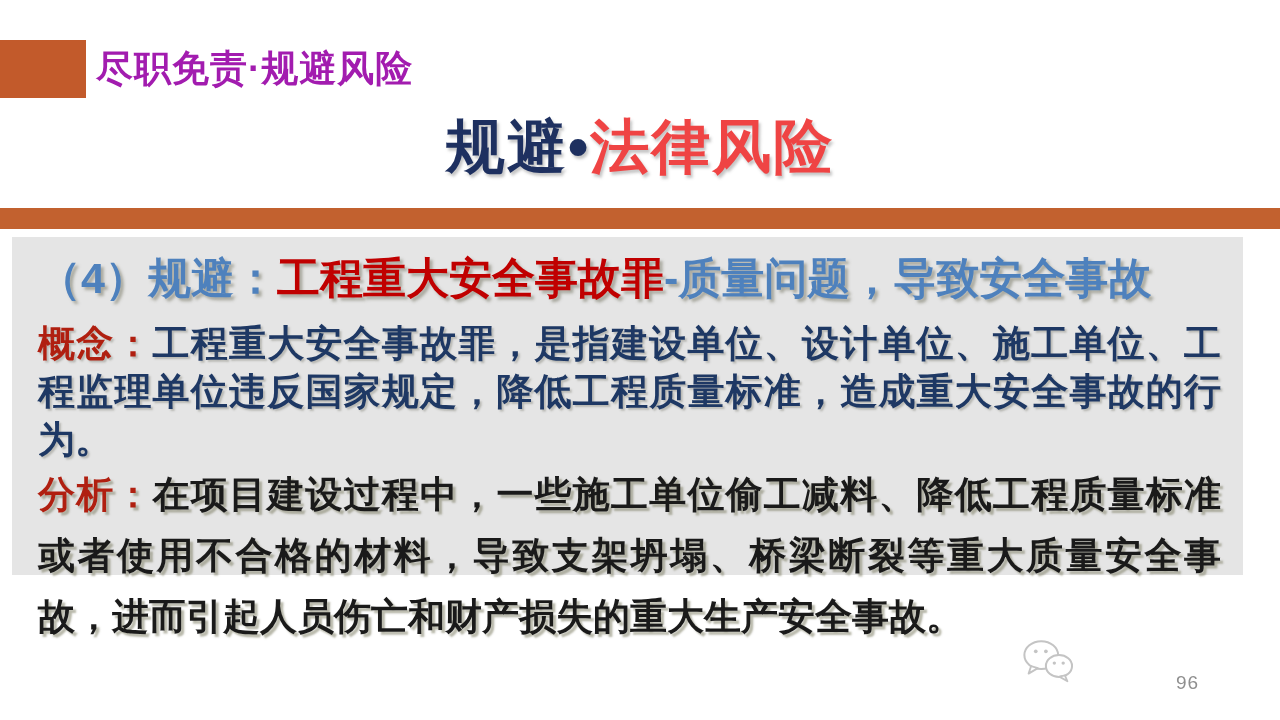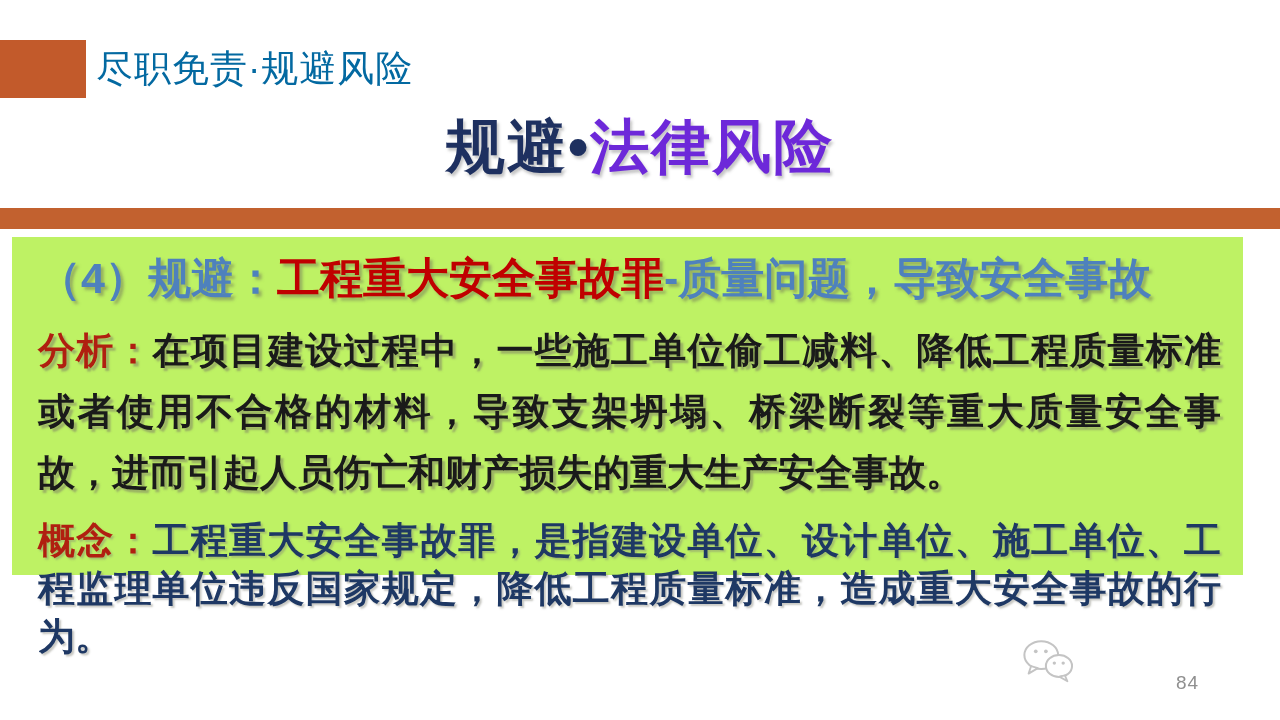--- a/index.html
+++ b/index.html
@@ -10,39 +10,39 @@
     overflow:hidden;
     font-family:"Liberation Sans","DejaVu Sans",sans-serif;
   }
   
   .eyebrow-square{
     position:absolute;left:0;top:40px;width:86px;height:58px;
     background:#C25A2B;
   }
   .eyebrow-text{
     position:absolute;left:96px;top:44px;
-    font-size:37px;line-height:50px;color:#0369a1;
-    letter-spacing:1px;white-space:nowrap;
+    font-size:37px;line-height:50px;color:#a21caf;
+    letter-spacing:1px;white-space:nowrap;font-weight:bold;
   }
   .main-title{
     position:absolute;left:0;top:108px;width:100%;
     text-align:center;font-size:59px;font-weight:800;
     letter-spacing:2px;white-space:nowrap;
     text-shadow:2px 3px 3px rgba(90,90,90,.35);
   }
   .main-title .t-blue{color:#1E3060;margin-top:19px;}
-  .main-title .t-red{color:#6d28d9;}
+  .main-title .t-red{color:#ef4444;}
   .divider-bar{
     position:absolute;left:0;top:208px;width:1280px;height:21px;
     background:#C2612F;
   }
   
   .content-box{
     position:absolute;left:12px;top:237px;width:1231px;height:338px;
-    background:#bef264;
+    background:#e5e5e5;
     box-sizing:border-box;
     padding:16px 22px 0 26px;
     overflow:visible;
   }
   .content-heading{
     font-size:43px;font-weight:800;line-height:1.18;
     margin:0 0 16px 0;white-space:nowrap;
     text-shadow:3px 3px 3px rgba(110,110,90,.5);
   }
   .content-heading .h-blue{color:#4E81BD;}
@@ -91,35 +91,35 @@
   </div>
 
   <div class="divider-bar"></div>
 
   <div class="content-box">
 
     <div class="content-heading">
       <span class="h-blue">（4）规避：</span><span class="h-red">工程重大安全事故罪</span><span class="h-blue">-质量问题，导致安全事故</span>
     </div>
 
+    <p class="para para-concept">
+      <span class="label-red">概念：</span><span>工程重大安全事故罪，是指建设单位、设计单位、施工单位、工程监理单位违反国家规定，降低工程质量标准，造成重大安全事故的行为。</span>
+    </p>
+
     <p class="para para-analysis">
       <span class="label-red">分析：</span><span>在项目建设过程中，一些施工单位偷工减料、降低工程质量标准或者使用不合格的材料，导致支架坍塌、桥梁断裂等重大质量安全事故，进而引起人员伤亡和财产损失的重大生产安全事故。</span>
-    </p>
-
-    <p class="para para-concept">
-      <span class="label-red">概念：</span><span>工程重大安全事故罪，是指建设单位、设计单位、施工单位、工程监理单位违反国家规定，降低工程质量标准，造成重大安全事故的行为。</span>
     </p>
 
   </div>
 
   <svg class="logo-icon" viewBox="0 0 64 54" fill="none">
     <ellipse cx="24" cy="20" rx="20" ry="16.5" fill="#ffffff" stroke="#c4c4c4" stroke-width="2.4"></ellipse>
     <path d="M12 33 L9 42 L20 35.5 Z" fill="#ffffff" stroke="#c4c4c4" stroke-width="2.2" stroke-linejoin="round"></path>
     <circle cx="17.5" cy="15.5" r="2.2" fill="#c4c4c4"></circle>
     <circle cx="29.5" cy="15.5" r="2.2" fill="#c4c4c4"></circle>
     <ellipse cx="45" cy="33" rx="15.5" ry="13" fill="#ffffff" stroke="#c4c4c4" stroke-width="2.4"></ellipse>
     <path d="M52 44 L55 51 L45.5 45.5 Z" fill="#ffffff" stroke="#c4c4c4" stroke-width="2.2" stroke-linejoin="round"></path>
     <circle cx="39.5" cy="29.5" r="2" fill="#c4c4c4"></circle>
     <circle cx="50" cy="29.5" r="2" fill="#c4c4c4"></circle>
   </svg>
-  <div class="page-number">84</div>
+  <div class="page-number">96</div>
 
 </div>
 
 </body></html>

